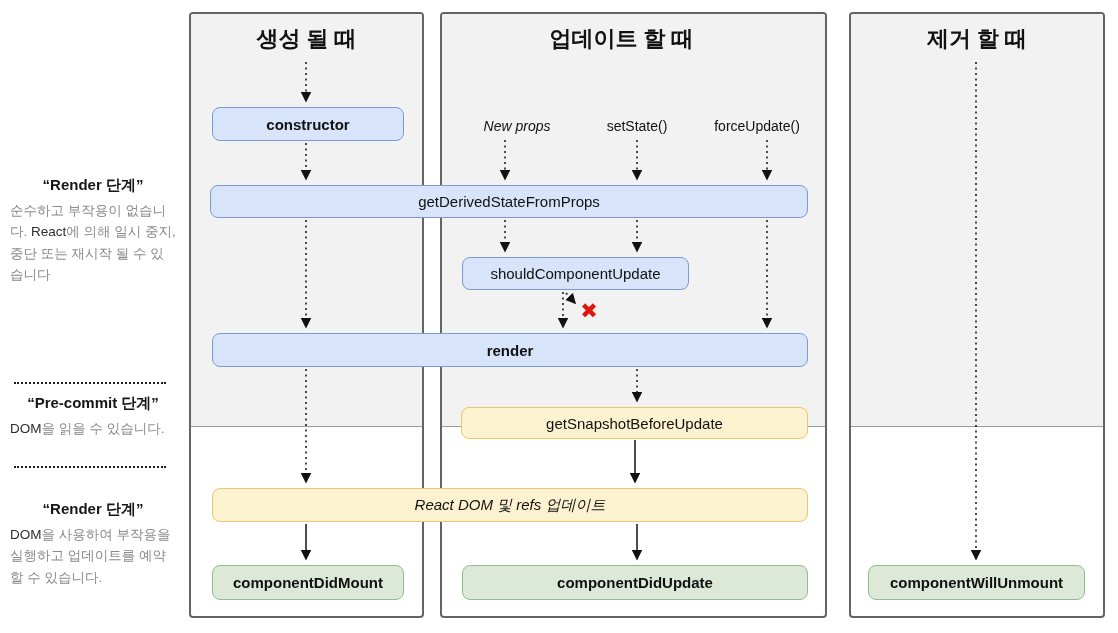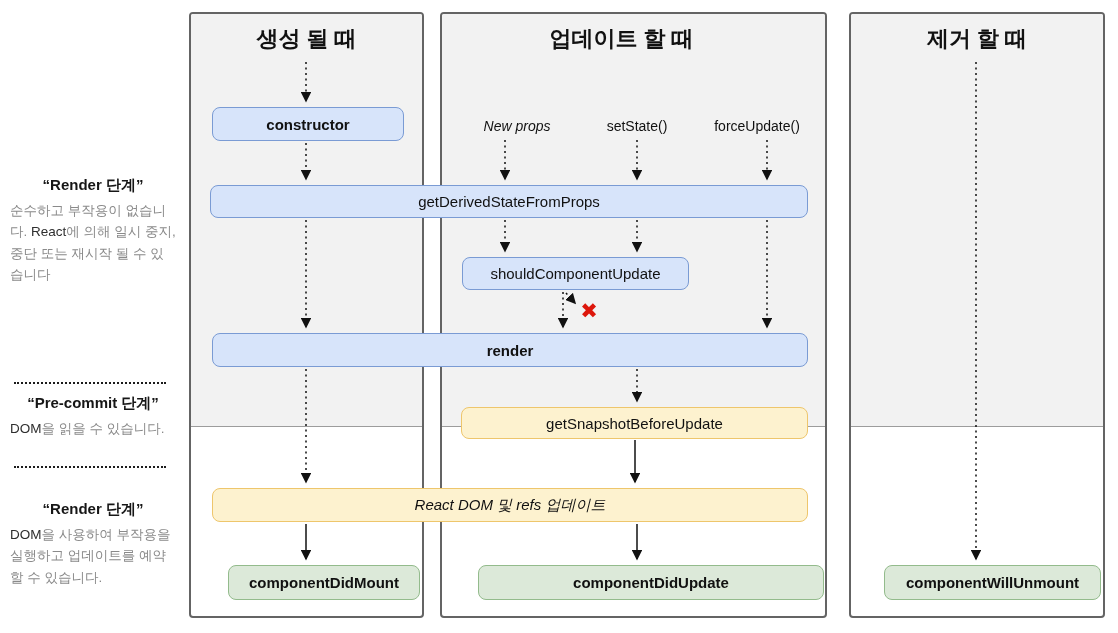--- a/index.html
+++ b/index.html
@@ -25,21 +25,21 @@
   
   svg.arrows{position:absolute;left:0;top:0;z-index:1;}
   
   .box{
     position:absolute;box-sizing:border-box;z-index:3;
     display:flex;align-items:center;justify-content:center;
     border-radius:8px;font-size:15px;color:#111;white-space:nowrap;
   }
   .box.blue  {background:var(--blue_fill);  border:1.5px solid var(--blue_border);}
   .box.yellow{background:var(--yellow_fill);border:1.5px solid var(--yellow_border);}
-  .box.green {background:var(--green_fill); border:1.5px solid var(--green_border);margin-left:16px;}
+  .box.green {background:var(--green_fill); border:1.5px solid var(--green_border);}
   .box.bold{font-weight:bold;}
   .box.italic{font-style:italic;}
   
   .trigger{
     position:absolute;z-index:3;transform:translateX(-50%);
     font-size:14px;white-space:nowrap;color:#111;
   }
   .trigger.italic{font-style:italic;text-align:right;}
   
   .phase-title{

